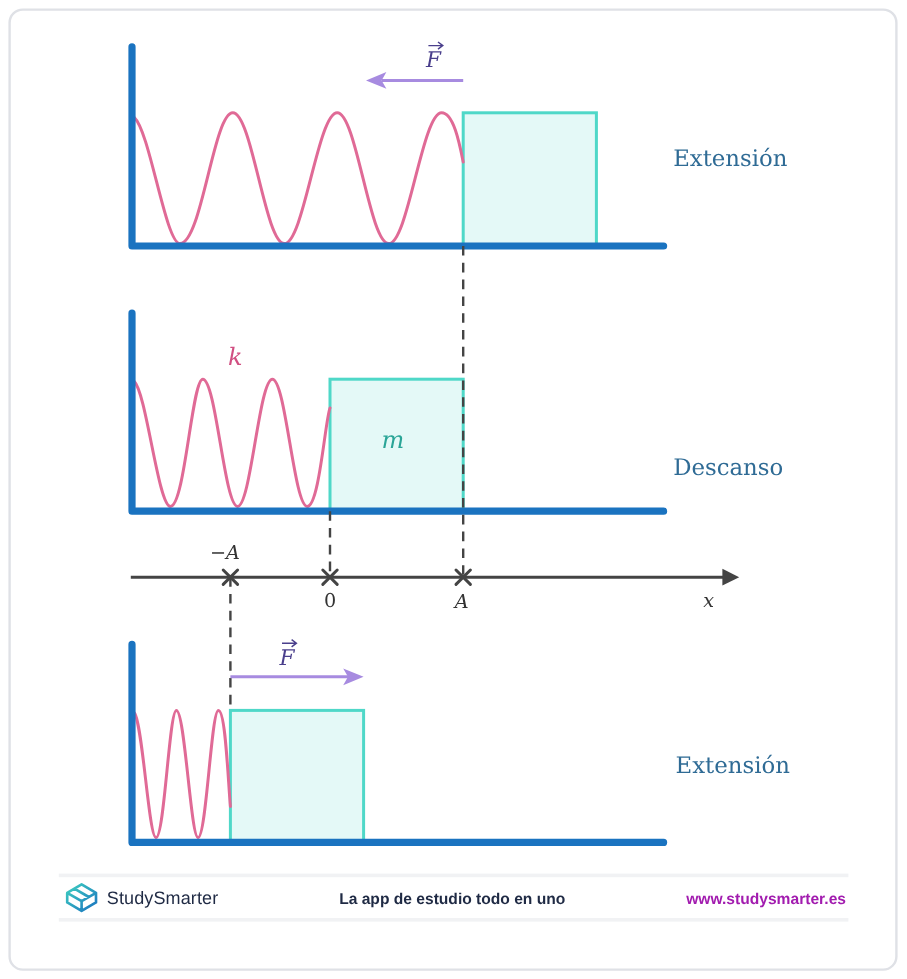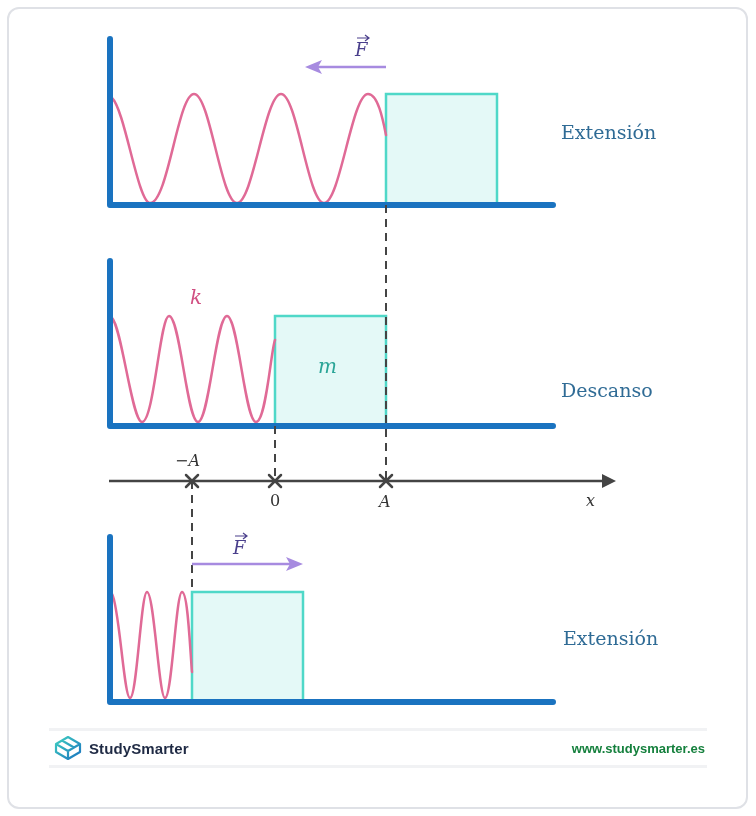--- a/index.html
+++ b/index.html
@@ -13,23 +13,23 @@
     position: absolute; font-family: "DejaVu Serif", "Liberation Serif", serif;
     font-size: 19px; color: #2f6b95; white-space: nowrap;
   }
   .footer {
     position: absolute; left: 49px; top: 728px; width: 658px; height: 40px;
     border-top: 3px solid #f1f2f4; border-bottom: 3px solid #f1f2f4;
     box-sizing: border-box; display: flex; align-items: center; justify-content: space-between;
     font-family: "Liberation Sans", "DejaVu Sans", sans-serif;
   }
   .brand { display: flex; align-items: center; gap: 6px; margin-left: 4px; }
-  .brand-name { font-size: 15px; color: #1f2a44; letter-spacing: 0.1px; font-weight: bold; }
+  .brand-name { font-size: 15px; color: #1f2a44; letter-spacing: 0.1px; }
   .tagline { font-size: 13px; font-weight: bold; color: #1f2a44; }
-  .site { font-size: 13px; font-weight: bold; color: #15803d; margin-right: 2px; }
+  .site { font-size: 13px; font-weight: bold; color: #a21caf; margin-right: 2px; }
 </style>
 </head>
 <body>
 
 <div class="card"></div>
 
 <svg class="diagram" width="756" height="816" viewBox="0 0 756 816">
 
   <g>
 
@@ -94,14 +94,15 @@
       <defs>
         <linearGradient id="lg" x1="0" y1="0" x2="1" y2="1">
           <stop offset="0" stop-color="#3fd0c0"></stop>
           <stop offset="1" stop-color="#1a73c0"></stop>
         </linearGradient>
       </defs>
       <path d="M15,2 L27,9 L15,16 L3,9 Z M3,9 L3,17 L15,24 L27,17 L27,9 M15,16 L15,24 M9,5.5 L21,12.5" fill="none" stroke="url(#lg)" stroke-width="2.2" stroke-linejoin="round"></path>
     </svg>
     <span class="brand-name">StudySmarter</span>
   </div>
+  <span class="tagline">La app de estudio todo en uno</span>
   <span class="site">www.studysmarter.es</span>
 </div>
 
 </body></html>

